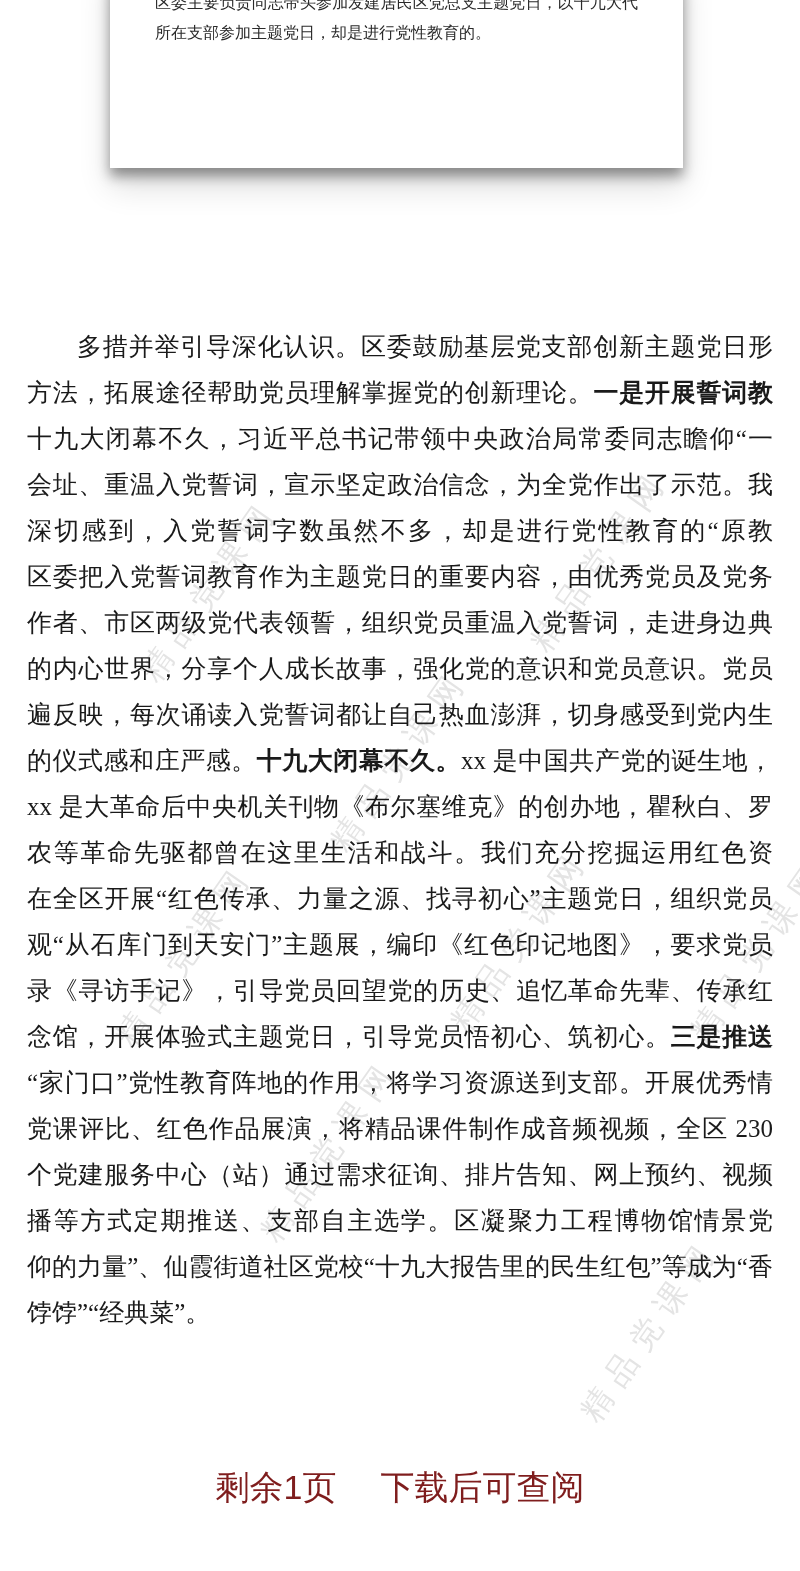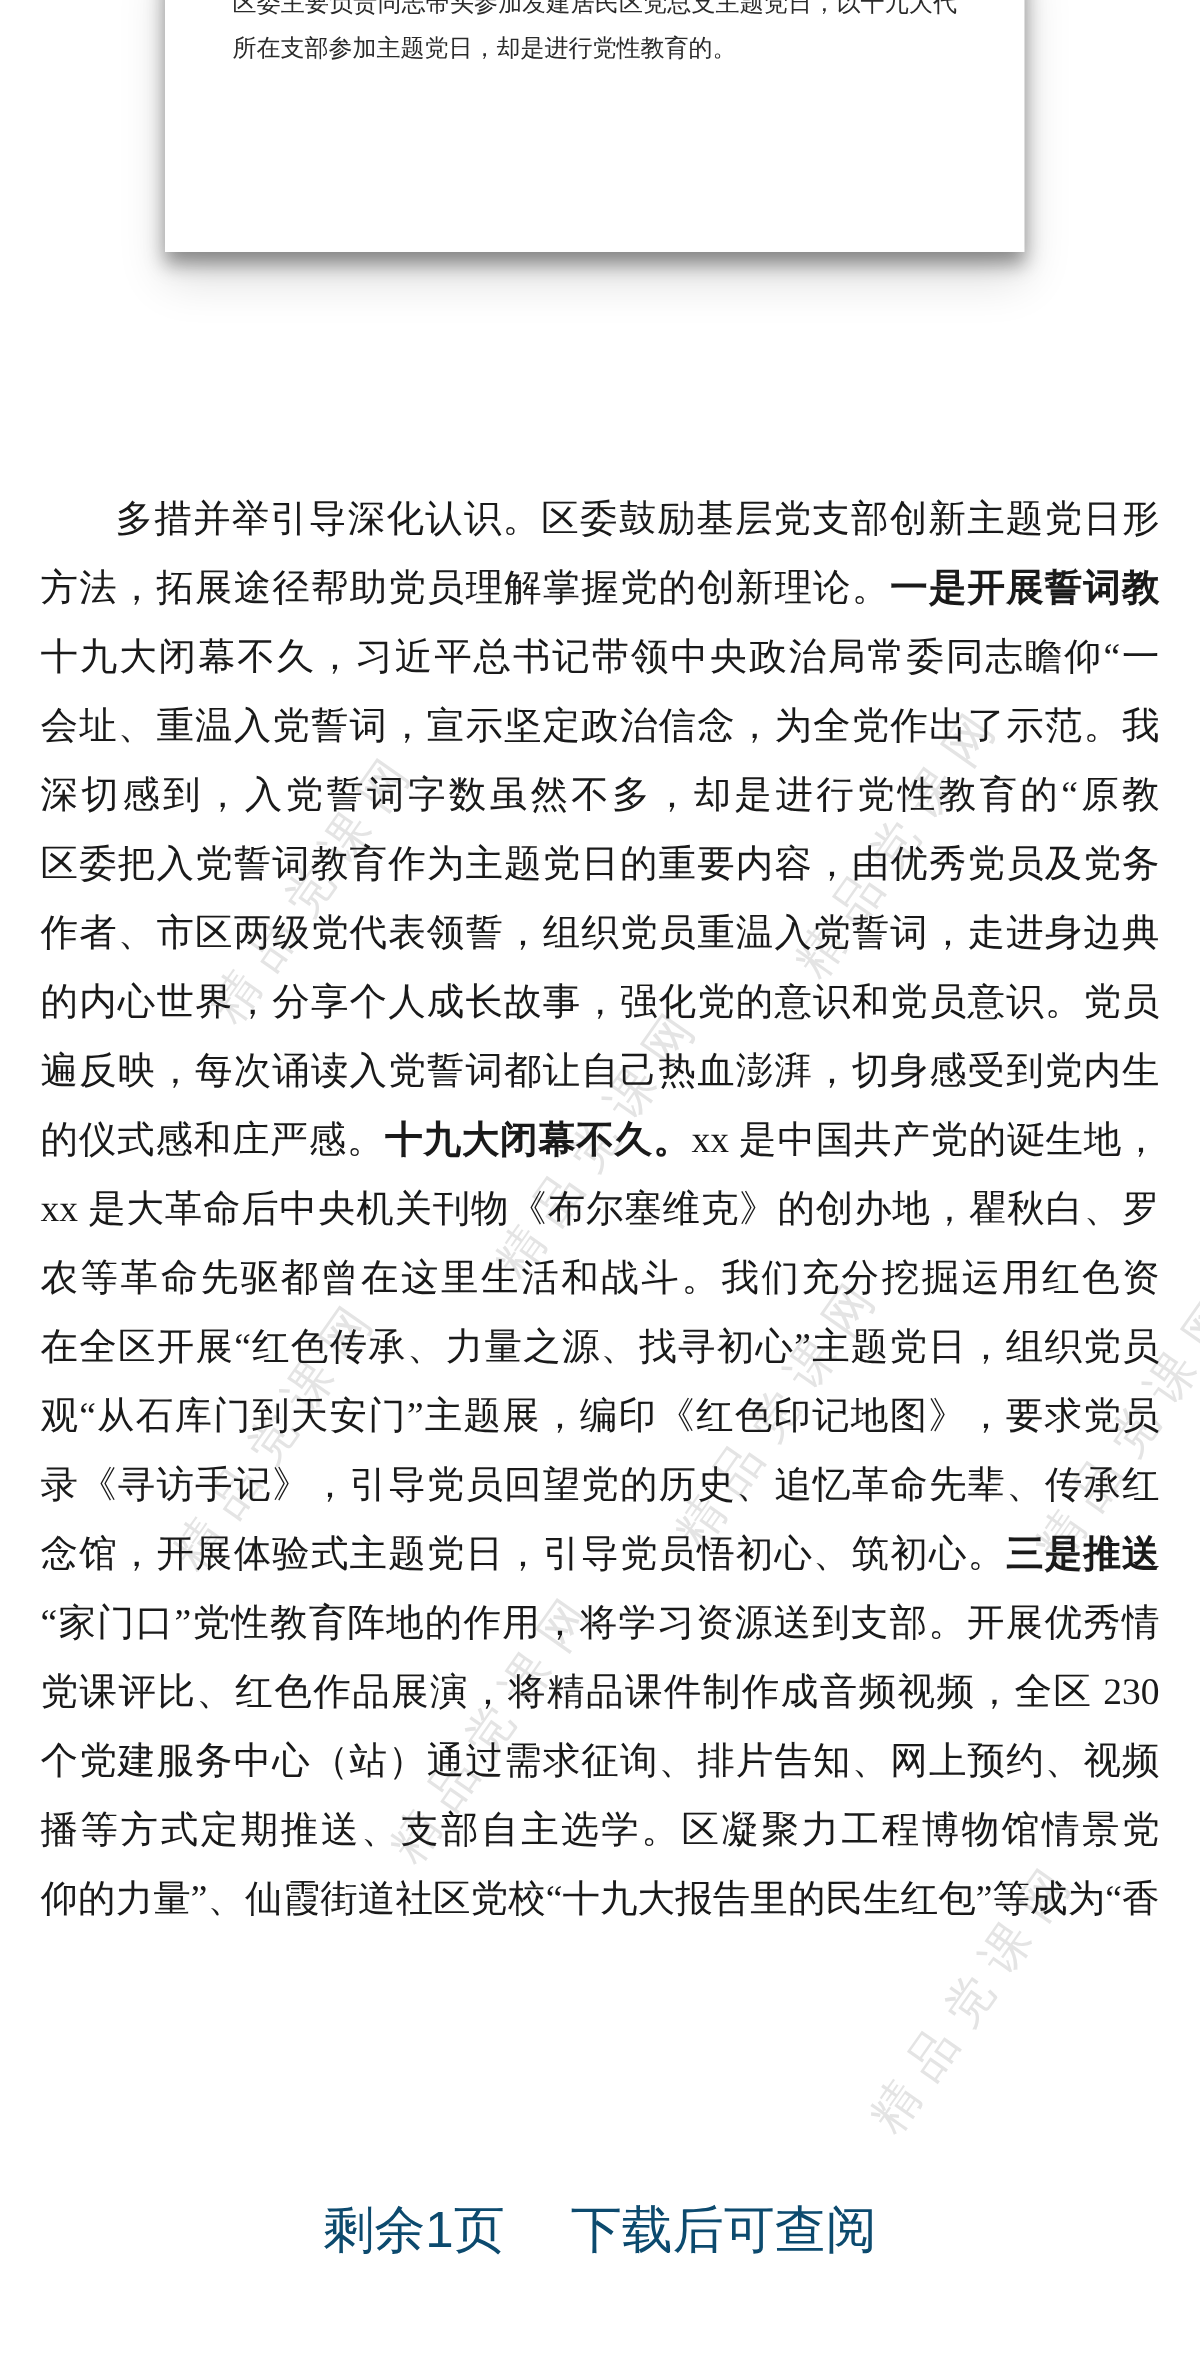--- a/index.html
+++ b/index.html
@@ -141,20 +141,21 @@
       <div class="body-line"><span>农等革命先驱都曾在这里生活和战斗。我们充分挖掘运用红色资源，</span></div>
       <div class="body-line"><span>在全区开展“红色传承、力量之源、找寻初心”主题党日，组织党员参</span></div>
       <div class="body-line"><span>观“从石库门到天安门”主题展，编印《红色印记地图》，要求党员记</span></div>
       <div class="body-line"><span>录《寻访手记》，引导党员回望党的历史、追忆革命先辈、传承红色</span></div>
       <div class="body-line"><span>念馆，开展体验式主题党日，引导党员悟初心、筑初心。</span><span class="bold">三是推送精</span></div>
       <div class="body-line"><span>“家门口”党性教育阵地的作用，将学习资源送到支部。开展优秀情景</span></div>
       <div class="body-line"><span>党课评比、红色作品展演，将精品课件制作成音频视频，全区 230 多</span></div>
       <div class="body-line"><span>个党建服务中心（站）通过需求征询、排片告知、网上预约、视频直</span></div>
       <div class="body-line"><span>播等方式定期推送、支部自主选学。区凝聚力工程博物馆情景党课“信</span></div>
       <div class="body-line"><span>仰的力量”、仙霞街道社区党校“十九大报告里的民生红包”等成为“香</span></div>
+      <div class="body-line last"><span>饽饽”“经典菜”。</span></div>
     </div>
 
-  <div class="footer" style="color: #0c4a6e;">
+  <div class="footer" style="color: #7f1d1d;">
     <span>剩余1页</span>
     <span>下载后可查阅</span>
   </div>
 
 </div>
 
 </body></html>

